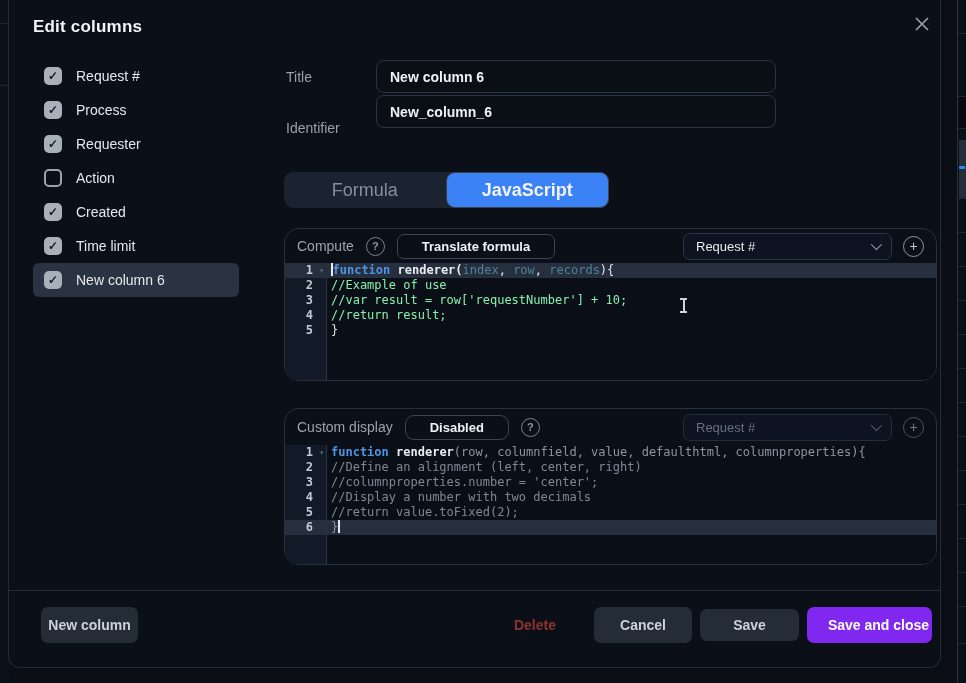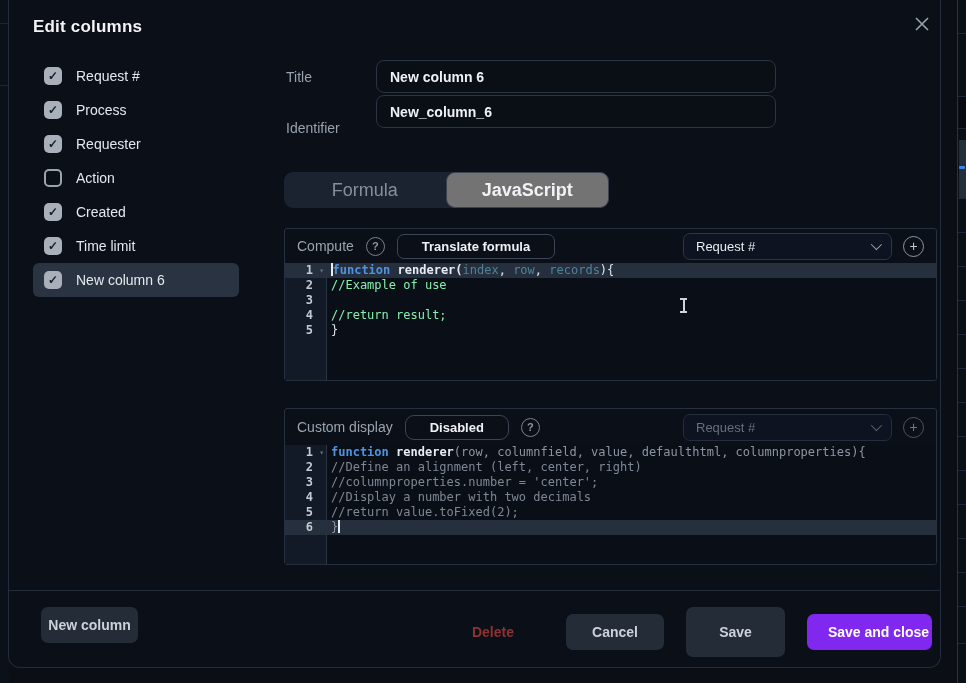--- a/index.html
+++ b/index.html
@@ -46,24 +46,24 @@
   .text-input {
     position:absolute; left:367px; width:400px; height:33px;
     background:#0a0e15; border:1px solid #2b3442; border-radius:8px;
     color:#eef1f5; font-size:14px; font-weight:600; font-family:"Liberation Sans",sans-serif;
     padding:0 13px; outline:none;
   }
 
   
   .tabs { position:absolute; left:275px; top:172px; width:325px; height:36px; background:#1b2330; border-radius:9px; display:flex; }
   .tab { flex:1; display:flex; align-items:center; justify-content:center; font-size:18px; color:#85909e; cursor:pointer; border-radius:9px; }
-  .tab.active { background:#737373; border:1px solid #3a4250; color:#f0f2f5; font-weight:700; }
-
-  
-  .panel { position:absolute; left:275px; width:653px; border:1px solid #27303e; border-radius:3px; overflow:hidden; background:#0b0f17; }
+  .tab.active { background:#3b82f6; border:1px solid #3a4250; color:#f0f2f5; font-weight:700; }
+
+  
+  .panel { position:absolute; left:275px; width:653px; border:1px solid #27303e; border-radius:15px; overflow:hidden; background:#0b0f17; }
   .panel-head { height:34px; display:flex; align-items:center; padding:0 12px; }
   .panel-label { font-size:14px; color:#9aa3af; }
   .help-circle { width:19px; height:19px; border:1.5px solid #79828f; border-radius:50%; color:#8d96a3;
                  font-size:11px; font-weight:700; display:flex; align-items:center; justify-content:center; margin-left:12px; cursor:pointer; }
   .outline-btn { margin-left:12px; border:1px solid #3c4555; border-radius:7px; background:transparent;
                  color:#eef1f5; font-size:13px; font-weight:700; padding:4px 24px; cursor:pointer; font-family:"Liberation Sans",sans-serif; }
   .head-right { margin-left:auto; display:flex; align-items:center; }
   .dropdown { width:209px; height:27px; border:1px solid #2c3646; border-radius:7px; background:#0d1320;
               display:flex; align-items:center; padding:0 12px; font-size:13px; color:#e8ebef; cursor:pointer; }
   .dropdown .chev { margin-left:auto; width:8px; height:8px; border-right:1.6px solid #9aa3b0; border-bottom:1.6px solid #9aa3b0;
@@ -89,24 +89,24 @@
   .tk-cm { color:#86efac; }
   .tk-cm2 { color:#7f8795; }
   .tk-dim { color:#8d95a3; }
   .caret { display:inline-block; width:1.5px; height:13px; background:#e9edf2; vertical-align:middle; margin-top:-2px; }
 
   
   .footer-divider { position:absolute; left:0; right:0; top:590px; height:1px; background:#222b38; }
   .btn { font-family:"Liberation Sans",sans-serif; border:none; border-radius:7px; font-size:14px; font-weight:700; cursor:pointer; }
   .btn.dark { background:#242c38; color:#ccd2da; }
   .new-col-btn { position:absolute; left:32px; top:607px; width:97px; height:36px; }
-  .footer-right { position:absolute; right:8px; top:607px; display:flex; align-items:center; gap:22px; }
+  .footer-right { position:absolute; right:8px; top:607px; display:flex; align-items:center; gap:8px; }
   .delete-link { background:transparent; color:#8e3231; font-weight:700; font-size:14px; border:none; cursor:pointer; margin-right:30px; font-family:"Liberation Sans",sans-serif; }
   .cancel-btn { width:98px; height:36px; }
-  .save-btn { width:99px; height:50px; }
+  .save-btn { width:99px; height:32px; }
   .save-close-btn { width:125px; height:36px; color:#fff; }
 
   
   .ibeam { position:absolute; left:679px; top:298px; width:9px; height:15px; pointer-events:none; }
   .ibeam .stem { position:absolute; left:4px; top:1px; width:1.6px; height:13px; background:#cdd4dc; }
   .ibeam .cap { position:absolute; width:7px; height:1.6px; background:#cdd4dc; left:1px; }
   .ibeam .cap.top { top:0; } .ibeam .cap.bot { bottom:0; }
 </style>
 </head>
 <body>
@@ -199,21 +199,21 @@
             <span>Request #</span>
             <span class="chev"></span>
           </span>
           <span class="plus-circle">+</span>
         </span>
       </div>
       <div class="code" style="top:34px">
         <div class="gutter-bg"></div>
       <div class="code-line active"><span class="ln">1<span class="fold">▾</span></span><span class="src"><span class="caret"></span><span class="tk-kw">function</span><span class="tk-pl"> </span><span class="tk-fn">renderer(</span><span class="tk-param">index</span><span class="tk-pl">, </span><span class="tk-param">row</span><span class="tk-pl">, </span><span class="tk-param">records</span><span class="tk-pl">){</span></span></div>
           <div class="code-line"><span class="ln">2</span><span class="src"><span class="tk-cm">//Example of use</span></span></div>
-          <div class="code-line"><span class="ln">3</span></div>
+          <div class="code-line"><span class="ln">3</span><span class="src"><span class="tk-cm">//var result = row['requestNumber'] + 10;</span></span></div>
           <div class="code-line"><span class="ln">4</span><span class="src"><span class="tk-cm">//return result;</span></span></div>
           <div class="code-line"><span class="ln">5</span><span class="src"><span class="tk-pl">}</span></span></div>
         </div>
     </div>
 
     <div class="panel dim" style="top:408px; height:157px;">
       <div class="panel-head" style="height:36px">
         <span class="panel-label">Custom display</span>
         <button class="outline-btn" style="border-radius:9px">Disabled</button>
         <span class="help-circle">?</span>

